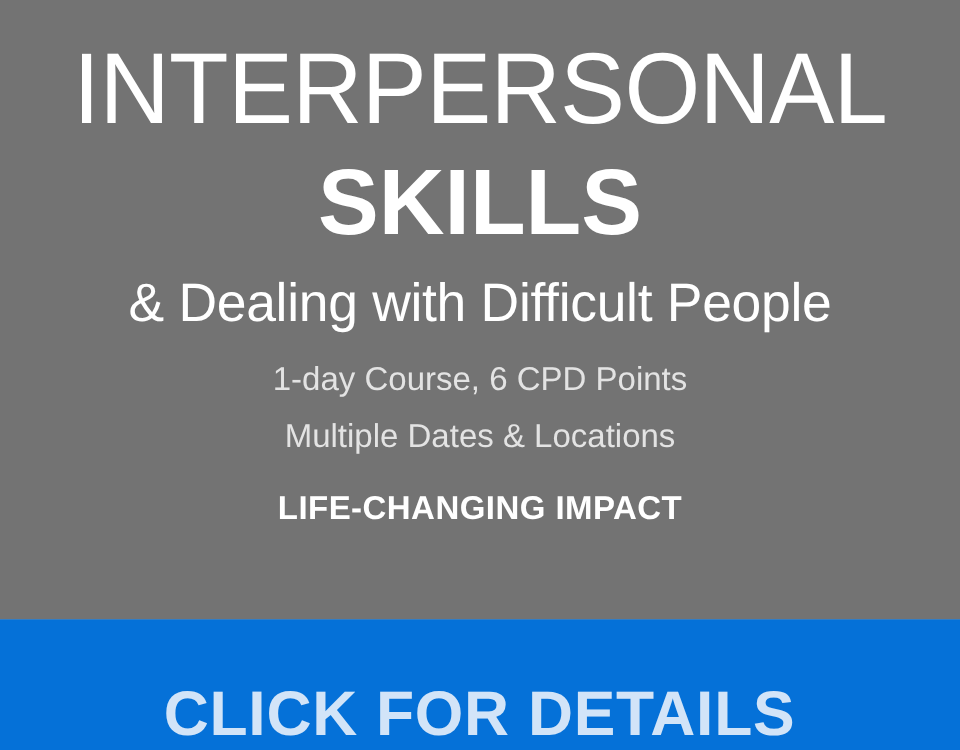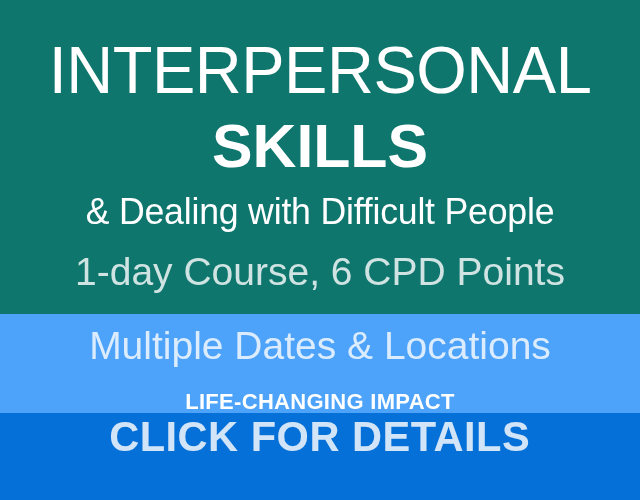--- a/index.html
+++ b/index.html
@@ -22,28 +22,28 @@
     overflow: hidden;
     cursor: pointer;
   }
 
   
   #promo-panel {
     position: absolute;
     left: 0;
     top: 0;
     width: 640px;
-    height: 314px;
-    background: #0f766e;
+    height: 413px;
+    background: #737373;
     display: flex;
     flex-direction: column;
     align-items: center;
     justify-content: flex-start;
     box-sizing: border-box;
-    padding-top: 32px;
+    padding-top: 22px;
   }
 
   .headline-line {
     display: block;
     width: 100%;
     text-align: center;
     color: #ffffff;
     white-space: nowrap;
     line-height: 1.0;
   }
@@ -70,31 +70,31 @@
     color: #ffffff;
     margin-top: 14px;
     letter-spacing: -0.2px;
     white-space: nowrap;
     text-align: center;
     width: 100%;
     transform: scaleX(0.99);
   }
 
   .detail-line {
-    font-size: 39px;
+    font-size: 22px;
     font-weight: 300;
     color: rgba(255,255,255,0.80);
     white-space: nowrap;
     text-align: center;
     width: 100%;
     line-height: 1.0;
   }
 
   #detail-line-1 { margin-top: 19px; }
-  #detail-line-2 { margin-top: 35px; }
+  #detail-line-2 { margin-top: 16px; }
 
   #tagline {
     font-size: 22px;
     font-weight: 600;
     color: #ffffff;
     letter-spacing: 0.3px;
     white-space: nowrap;
     text-align: center;
     width: 100%;
     margin-top: 24px;
@@ -102,21 +102,21 @@
 
   
   #cta-bar {
     position: absolute;
     left: 0;
     top: 413px;
     width: 640px;
     height: 87px;
     background: #0571d8;
     display: flex;
-    align-items: flex-start;
+    align-items: flex-end;
     justify-content: center;
   }
 
   #cta-label {
     font-size: 42px;
     font-weight: 700;
     color: #d2e4f8;
     letter-spacing: 0.5px;
     white-space: nowrap;
     text-align: center;

